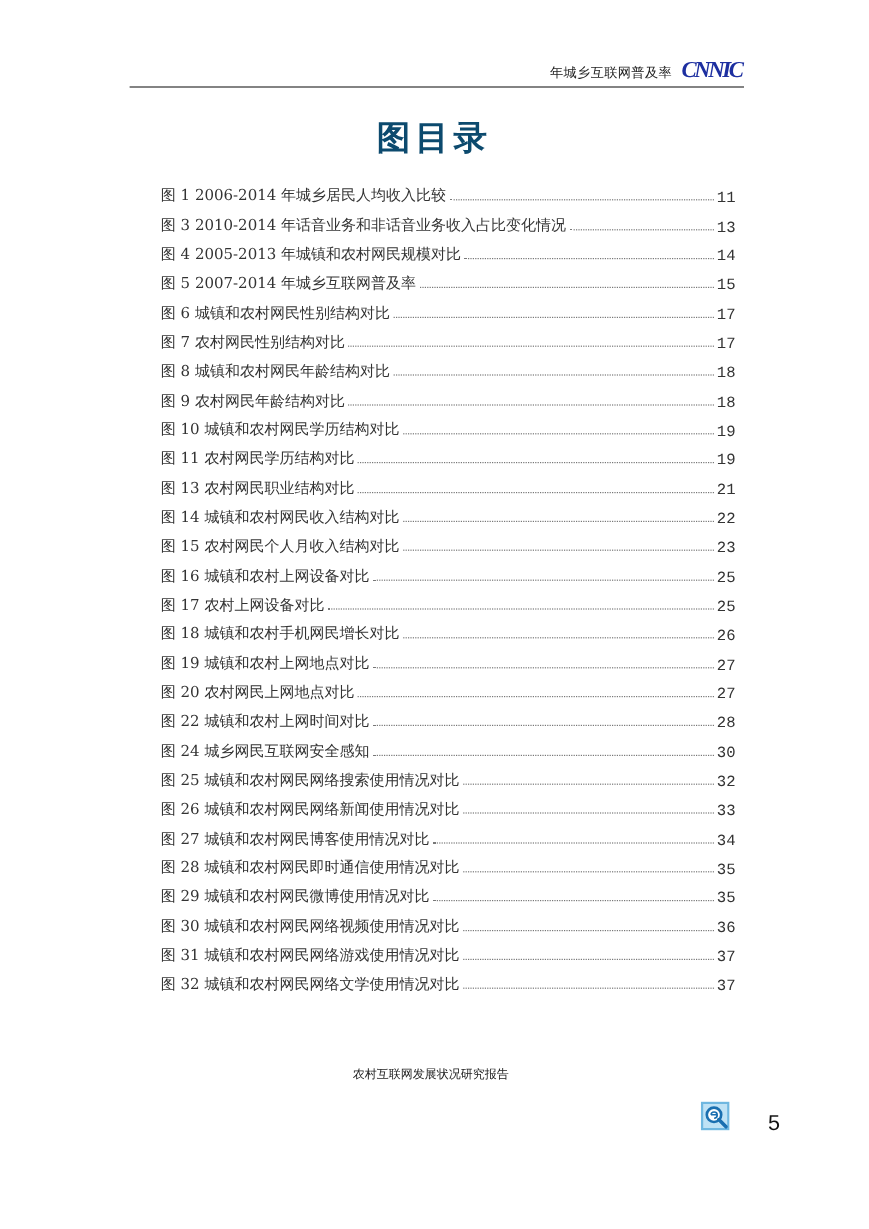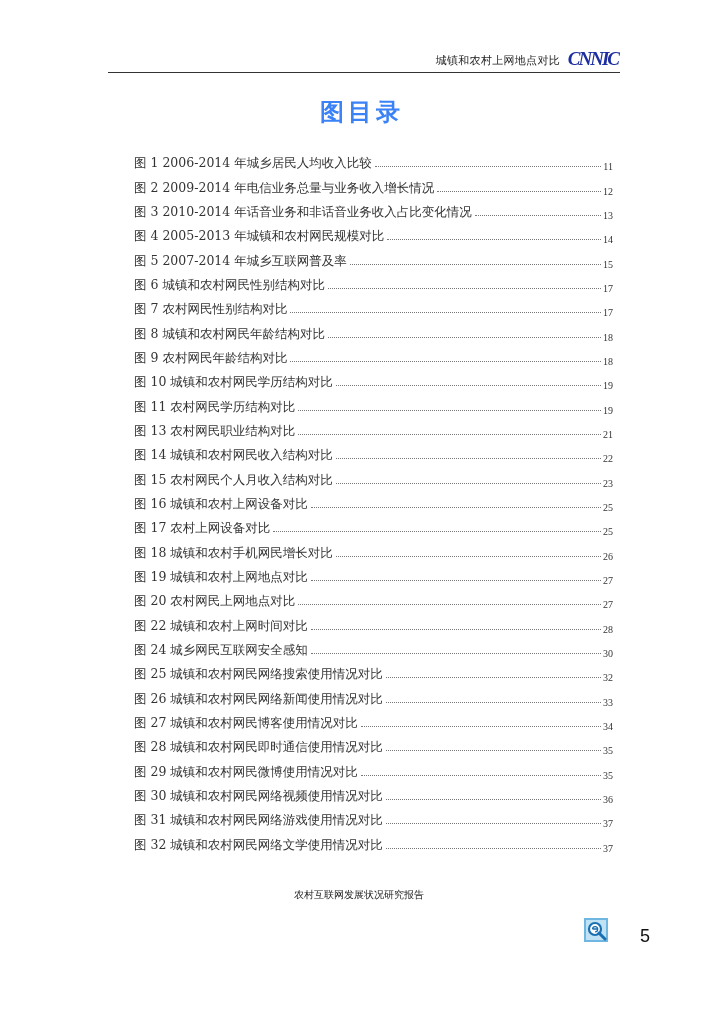--- a/index.html
+++ b/index.html
@@ -5,54 +5,49 @@
   html, body { margin: 0; padding: 0; background: #ffffff; }
   body { width: 724px; height: 1024px; position: relative; overflow: hidden;
          font-family: "DejaVu Serif", "Liberation Serif", serif; color: #222; }
   .header { position: absolute; left: 108px; top: 46px; width: 512px; height: 26px; }
   .header-text { position: absolute; right: 60px; top: 7px; font-family: "DejaVu Sans", "Liberation Sans", sans-serif;
                  font-size: 11px; color: #222; letter-spacing: 0.3px; }
   .logo { position: absolute; right: 2px; top: 2px; font-family: Liberation Serif, serif;
           font-weight: bold; font-size: 19px; color: #1d2fa0; letter-spacing: -2px; font-style: italic; }
   .header-rule { position: absolute; left: 108px; top: 72px; width: 512px; height: 1px; background: #333; }
   .title { position: absolute; left: 0; top: 96px; width: 724px; text-align: center;
-           font-family: "DejaVu Sans", "Liberation Sans", sans-serif; font-weight: bold; font-size: 24px;
-           letter-spacing: 4px; color: #3b82f6; }
+           font-family: "DejaVu Sans", "Liberation Sans", sans-serif; font-weight: bold; font-size: 28px;
+           letter-spacing: 4px; color: #0c4a6e; }
   .toc { position: absolute; left: 134px; top: 148px; width: 479px; }
   .toc-row { display: flex; align-items: flex-end; height: 24.33px; font-size: 12.5px; color: #333; cursor: pointer; }
   .toc-label { white-space: nowrap; margin-top: 24px; }
   .toc-dots { flex: 1; border-bottom: 1px dotted #777; margin: 0 2px 5px 3px; }
-  .toc-page { white-space: nowrap; font-family: Liberation Serif, serif; font-size: 10px; }
+  .toc-page { white-space: nowrap; font-family: Liberation Mono, monospace; font-size: 13px; }
   .footer-text { position: absolute; left: 294px; top: 888px; font-family: "DejaVu Sans", "Liberation Sans", sans-serif;
                  font-size: 10px; color: #222; }
   .footer-icon { position: absolute; left: 584px; top: 918px; width: 24px; height: 24px; }
   .page-num { position: absolute; left: 640px; top: 926px; font-family: "Liberation Sans", "DejaVu Sans", sans-serif;
               font-size: 18px; color: #111; }
 </style>
 </head>
 <body>
 
 <div class="header">
-  <span class="header-text">城镇和农村上网地点对比</span>
+  <span class="header-text">年城乡互联网普及率</span>
   <span class="logo">CNNIC</span>
 </div>
 <div class="header-rule"></div>
 
 <div class="title">图目录</div>
 
 <div class="toc" id="toc">
     <div class="toc-row">
       <span class="toc-label">图 1 2006-2014 年城乡居民人均收入比较</span>
       <span class="toc-dots"></span>
       <span class="toc-page">11</span>
-    </div>
-    <div class="toc-row">
-      <span class="toc-label">图 2 2009-2014 年电信业务总量与业务收入增长情况</span>
-      <span class="toc-dots"></span>
-      <span class="toc-page">12</span>
     </div>
     <div class="toc-row">
       <span class="toc-label">图 3 2010-2014 年话音业务和非话音业务收入占比变化情况</span>
       <span class="toc-dots"></span>
       <span class="toc-page">13</span>
     </div>
     <div class="toc-row">
       <span class="toc-label">图 4 2005-2013 年城镇和农村网民规模对比</span>
       <span class="toc-dots"></span>
       <span class="toc-page">14</span>

